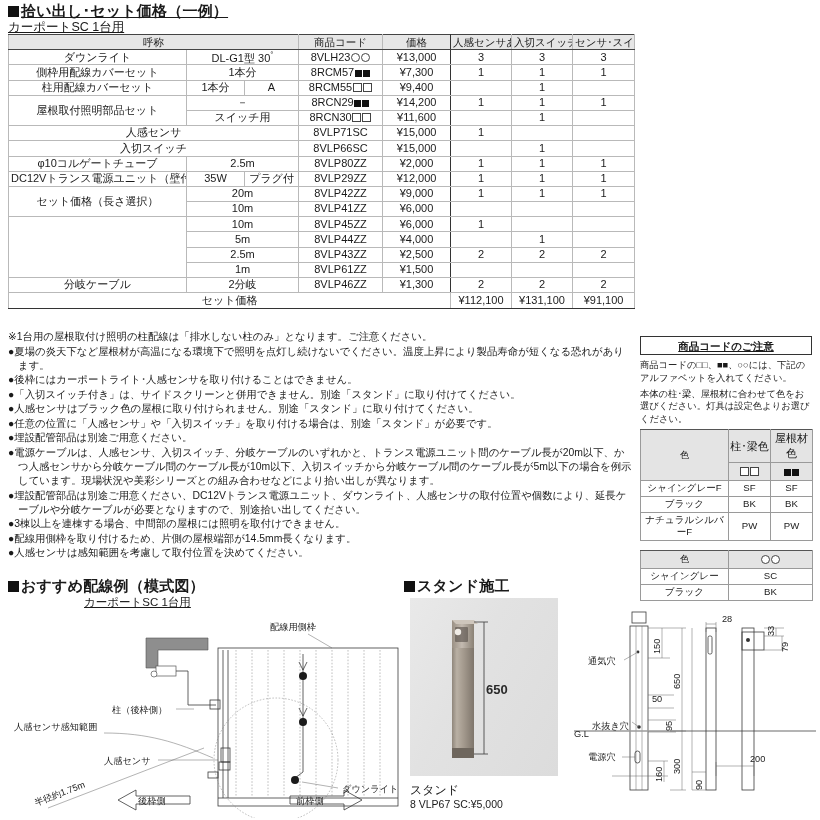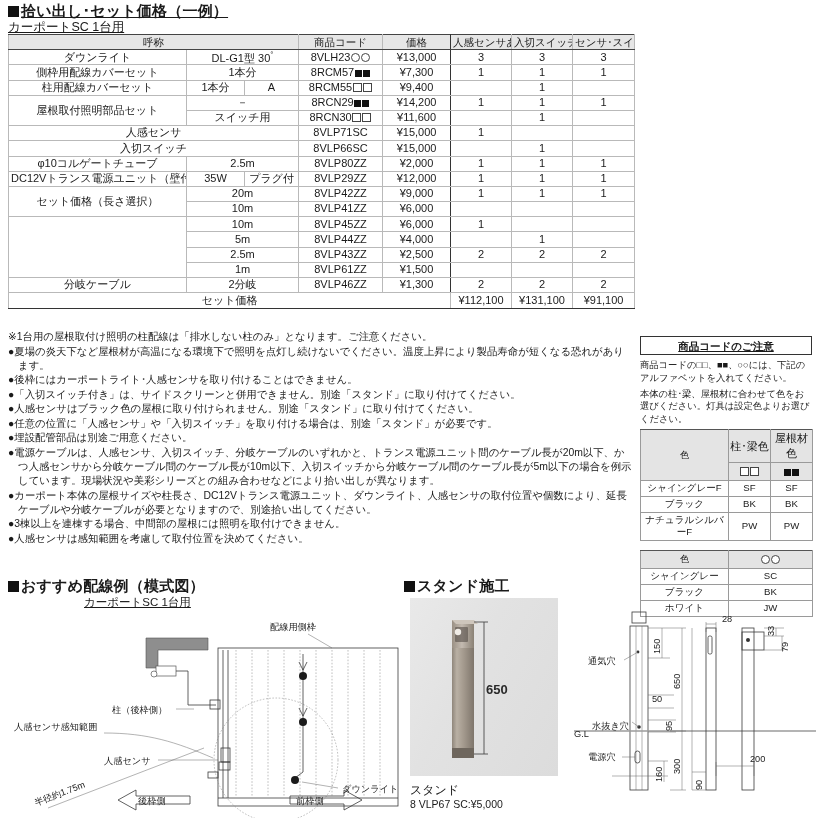--- a/index.html
+++ b/index.html
@@ -244,22 +244,23 @@
 
 <div id="notes">
     <span class="n">※1台用の屋根取付け照明の柱配線は「排水しない柱のみ」となります。ご注意ください。</span>
     <span class="n">●夏場の炎天下など屋根材が高温になる環境下で照明を点灯し続けないでください。温度上昇により製品寿命が短くなる恐れがあります。</span>
     <span class="n">●後枠にはカーポートライト･人感センサを取り付けることはできません。</span>
     <span class="n">●「入切スイッチ付き」は、サイドスクリーンと併用できません。別途「スタンド」に取り付けてください。</span>
     <span class="n">●人感センサはブラック色の屋根に取り付けられません。別途「スタンド」に取り付けてください。</span>
     <span class="n">●任意の位置に「人感センサ」や「入切スイッチ」を取り付ける場合は、別途「スタンド」が必要です。</span>
     <span class="n">●埋設配管部品は別途ご用意ください。</span>
     <span class="n">●電源ケーブルは、人感センサ、入切スイッチ、分岐ケーブルのいずれかと、トランス電源ユニット間のケーブル長が20m以下、かつ人感センサから分岐ケーブル間のケーブル長が10m以下、入切スイッチから分岐ケーブル間のケーブル長が5m以下の場合を例示しています。現場状況や美彩シリーズとの組み合わせなどにより拾い出しが異なります。</span>
-    <span class="n">●カーポート本体の屋根サイズや柱長さ、DC12Vトランス電源ユニット、ダウンライト、人感センサの取付位置や個数により、延長ケーブルや分岐ケーブルが必要となりますので、別途拾い出してください。</span>
+    <span class="n">●埋設配管部品は別途ご用意ください、DC12Vトランス電源ユニット、ダウンライト、人感センサの取付位置や個数により、延長ケーブルや分岐ケーブルが必要となりますので、別途拾い出してください。</span>
     <span class="n">●3棟以上を連棟する場合、中間部の屋根には照明を取付けできません。</span>
+    <span class="n">●配線用側枠を取り付けるため、片側の屋根端部が14.5mm長くなります。</span>
     <span class="n">●人感センサは感知範囲を考慮して取付位置を決めてください。</span>
   </div>
 
 <div id="codebox">
   <div class="cb-title">商品コードのご注意</div>
   <p>商品コードの□□、■■、○○には、下記のアルファベットを入れてください。</p>
   <p>本体の柱･梁、屋根材に合わせて色をお選びください。灯具は設定色よりお選びください。</p>
 
   <table class="ctbl">
     <colgroup>
@@ -309,24 +310,20 @@
       </tr>
     </thead>
     <tbody id="ct2-body">
         <tr>
           <td>シャイングレー</td>
           <td>SC</td>
         </tr>
         <tr>
           <td>ブラック</td>
           <td>BK</td>
-        </tr>
-        <tr>
-          <td>ホワイト</td>
-          <td>JW</td>
         </tr>
       </tbody>
   </table>
 </div>
 
 <div id="wire-sec" class="sec-title">
   <span class="sq"></span><span>おすすめ配線例（模式図）</span>
 </div>
 <div id="wire-sub" class="sub-title">カーポートSC 1台用</div>
 

